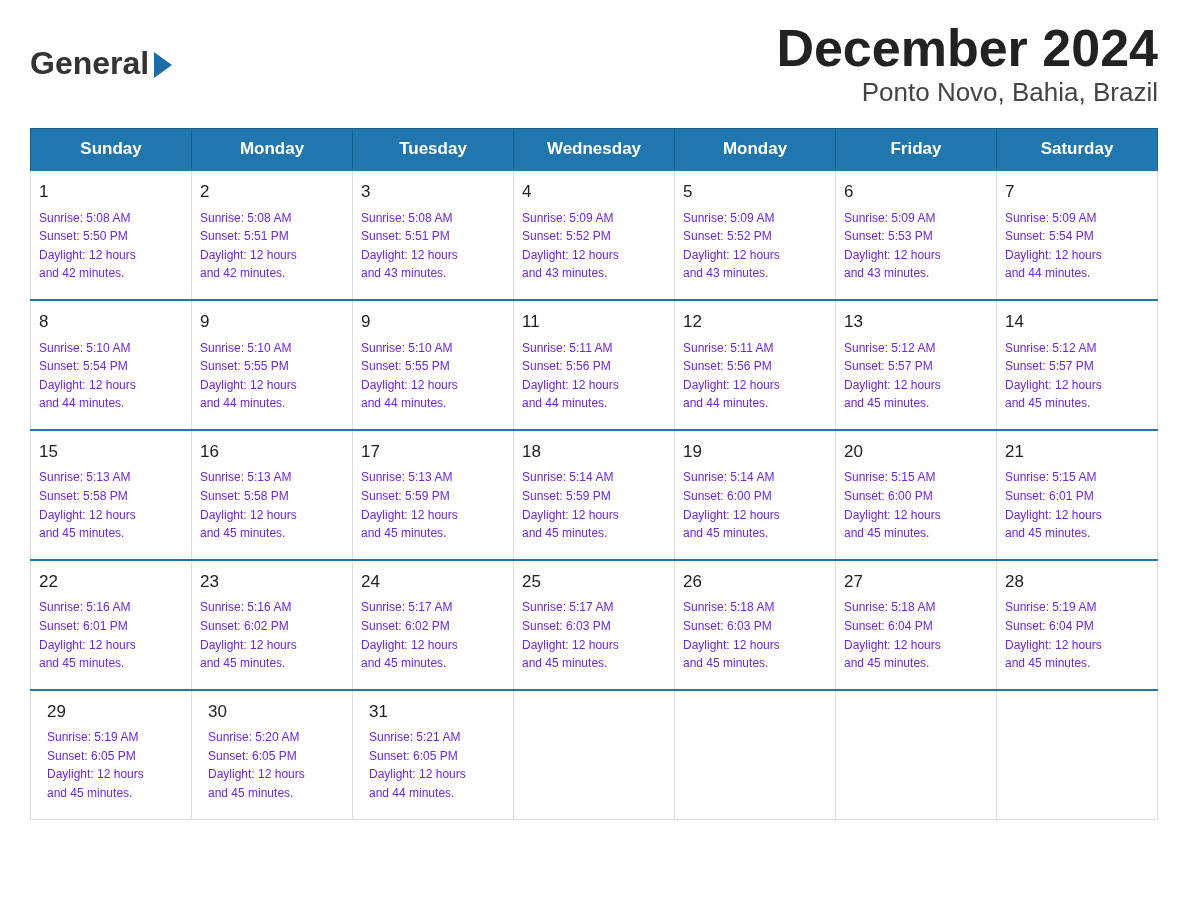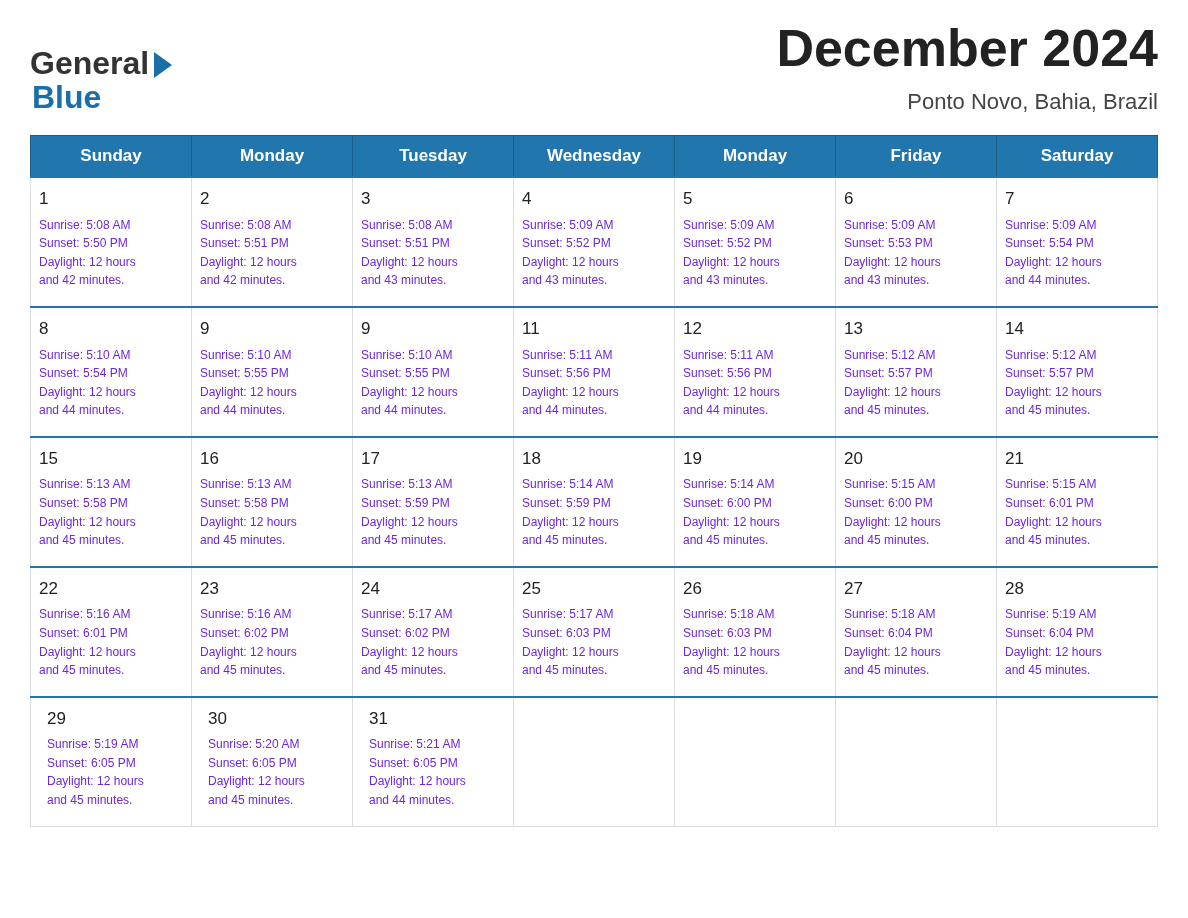--- a/index.html
+++ b/index.html
@@ -25,23 +25,23 @@
     .title-block {
       text-align: right;
     }
     .main-title {
       font-size: 52px;
       font-weight: bold;
       color: #222;
       line-height: 1.1;
     }
     .subtitle {
-      font-size: 22px;
+      font-size: 26px;
       color: #444;
-      margin-top: 12px;
+      margin-top: 0;
     }
     table {
       width: 100%;
       border-collapse: collapse;
       table-layout: fixed;
     }
     thead tr th {
       background-color: #2176ae;
       color: #fff;
       font-size: 17px;
@@ -87,23 +87,20 @@
   </style>
 </head>
 <body>
 
 <div class="header">
   <div class="logo">
     <div style="display:flex; flex-direction:column; line-height:1.05;">
       <div style="display:flex; align-items:center;">
         <span style="font-size:32px; font-weight:bold; color:#333; font-family: Arial, sans-serif;">General</span>
         <span style="display:inline-block; width:0; height:0; border-top:13px solid transparent; border-bottom:13px solid transparent; border-left:18px solid #1a6fa8; margin-left:5px; margin-top:2px;"></span>
-      </div>
-      <div>
-        <span style="font-size:32px; font-weight:bold; color:#1a6fa8; font-family: Arial, sans-serif; margin-left:2px;">Blue</span>
       </div>
     </div>
   </div>
   <div class="title-block">
     <div class="main-title">December 2024</div>
     <div class="subtitle">Ponto Novo, Bahia, Brazil</div>
   </div>
 </div>
 
 <table>

